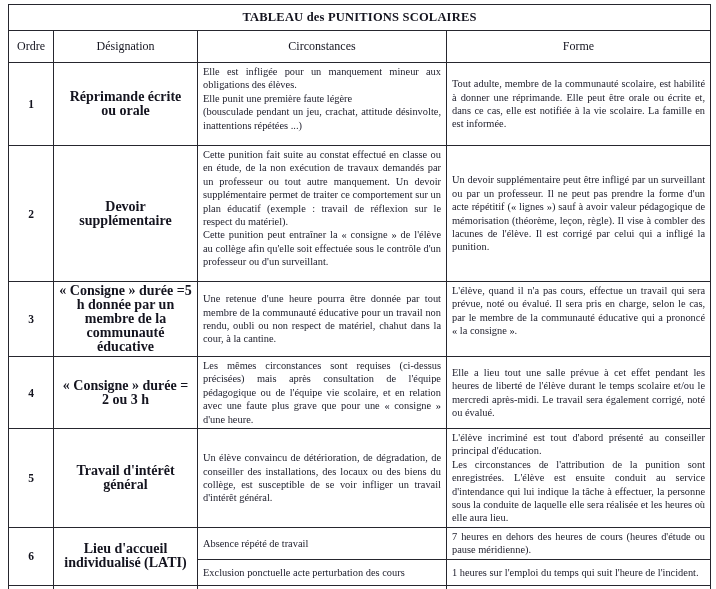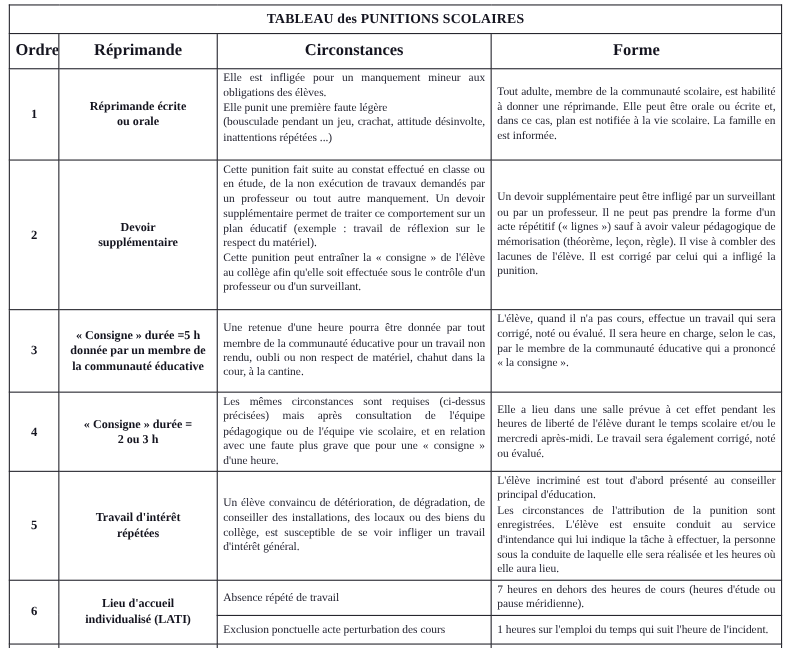--- a/index.html
+++ b/index.html
@@ -32,34 +32,34 @@
   }
   td.title-cell {
     text-align: center;
     font-weight: bold;
     font-size: 12.5px;
     letter-spacing: 0.2px;
     color: #14141f;
   }
   td.col-header {
     text-align: center;
-    font-weight: bold;
-    font-size: 15px;
+    font-weight: normal;
+    font-size: 12px;
     color: #14141f;
   }
   td.ordre {
     text-align: center;
     font-weight: bold;
     font-size: 11.5px;
     color: #14141f;
   }
   td.designation {
     text-align: center;
     font-weight: bold;
-    font-size: 11px;
+    font-size: 14px;
     line-height: 14px;
     white-space: pre-line;
     color: #14141f;
   }
   td.body {
     text-align: justify;
     font-size: 10.4px;
     line-height: 13.4px;
     white-space: pre-line;
     vertical-align: middle;
@@ -79,63 +79,63 @@
       <col style="width:264px">
     </colgroup>
 
     <tbody>
         <tr style="height:26px">
       <td class="title-cell" colspan="4">TABLEAU des PUNITIONS  SCOLAIRES</td>
     </tr>
 
     <tr style="height:32px">
       <td class="col-header">Ordre</td>
-      <td class="col-header">Réprimande</td>
+      <td class="col-header">Désignation</td>
       <td class="col-header">Circonstances</td>
       <td class="col-header">Forme</td>
     </tr>
 
     <tr style="height:83px">
       <td class="ordre">1</td>
       <td class="designation">Réprimande écrite
 ou orale</td>
       <td class="body top">Elle est infligée pour un manquement mineur aux obligations des élèves.
 Elle punit une première faute légère
 (bousculade pendant un jeu, crachat, attitude désinvolte, inattentions répétées ...)</td>
-      <td class="body">Tout adulte, membre de la communauté scolaire, est habilité à donner une réprimande. Elle peut être orale ou écrite et, dans ce cas, plan est notifiée à la vie scolaire. La famille en est informée.</td>
+      <td class="body">Tout adulte, membre de la communauté scolaire, est habilité à donner une réprimande. Elle peut être orale ou écrite et, dans ce cas, elle est notifiée à la vie scolaire. La famille en est informée.</td>
     </tr>
 
     <tr style="height:136px">
       <td class="ordre">2</td>
       <td class="designation">Devoir
 supplémentaire</td>
       <td class="body top">Cette punition fait suite au constat effectué en classe ou en étude, de la non exécution de travaux demandés par un professeur ou tout autre manquement. Un devoir supplémentaire permet de traiter ce comportement sur un plan éducatif (exemple : travail de réflexion sur le respect du matériel).
 Cette punition peut entraîner la « consigne » de l'élève au collège afin qu'elle soit effectuée sous le contrôle d'un professeur ou d'un surveillant.</td>
       <td class="body">Un devoir supplémentaire peut être infligé par un surveillant ou par un professeur. Il ne peut pas prendre la forme d'un acte répétitif (« lignes ») sauf à avoir valeur pédagogique de mémorisation (théorème, leçon, règle). Il vise à combler des lacunes de l'élève. Il est corrigé par celui qui a infligé la punition.</td>
     </tr>
 
     <tr style="height:75px">
       <td class="ordre">3</td>
       <td class="designation">« Consigne » durée =5 h donnée par  un membre de la communauté éducative</td>
       <td class="body">Une retenue d'une heure pourra être donnée par tout membre de la communauté éducative pour un travail non rendu, oubli ou non respect de matériel, chahut dans la cour, à la cantine.</td>
-      <td class="body top">L'élève, quand il n'a pas cours, effectue un travail qui sera corrigé, noté ou évalué. Il sera heure en charge, selon le cas, par le membre de la communauté éducative qui a prononcé « la consigne ».</td>
+      <td class="body top">L'élève, quand il n'a pas cours, effectue un travail qui sera prévue, noté ou évalué. Il sera pris en charge, selon le cas, par le membre de la communauté éducative qui a prononcé « la consigne ».</td>
     </tr>
 
     <tr style="height:69px">
       <td class="ordre">4</td>
       <td class="designation">« Consigne » durée =
 2 ou 3 h</td>
       <td class="body">Les mêmes circonstances sont requises (ci-dessus précisées) mais après consultation de l'équipe pédagogique ou de l'équipe vie scolaire, et en relation avec une faute plus grave que pour une « consigne » d'une heure.</td>
-      <td class="body">Elle a lieu dans une salle prévue à cet effet pendant les heures de liberté de l'élève durant le temps scolaire et/ou le mercredi après-midi. Le travail sera également corrigé, noté ou évalué.</td>
+      <td class="body">Elle a lieu tout une salle prévue à cet effet pendant les heures de liberté de l'élève durant le temps scolaire et/ou le mercredi après-midi. Le travail sera également corrigé, noté ou évalué.</td>
     </tr>
 
     <tr style="height:99px">
       <td class="ordre">5</td>
       <td class="designation">Travail d'intérêt
-répétées</td>
+général</td>
       <td class="body">Un élève convaincu de détérioration, de dégradation, de conseiller des installations, des locaux ou des biens du collège, est susceptible de se voir infliger un travail d'intérêt général.</td>
       <td class="body top">L'élève incriminé est tout d'abord présenté au conseiller principal d'éducation.
 Les circonstances de l'attribution de la punition sont enregistrées. L'élève est ensuite conduit au service d'intendance qui lui indique la tâche à effectuer, la personne sous la conduite de laquelle elle sera réalisée et les heures où elle aura lieu.</td>
     </tr>
 
     <tr style="height:31px">
       <td class="ordre" rowspan="2">6</td>
       <td class="designation" rowspan="2">Lieu d'accueil
 individualisé (LATI)</td>
       <td class="body">Absence répété de travail</td>

